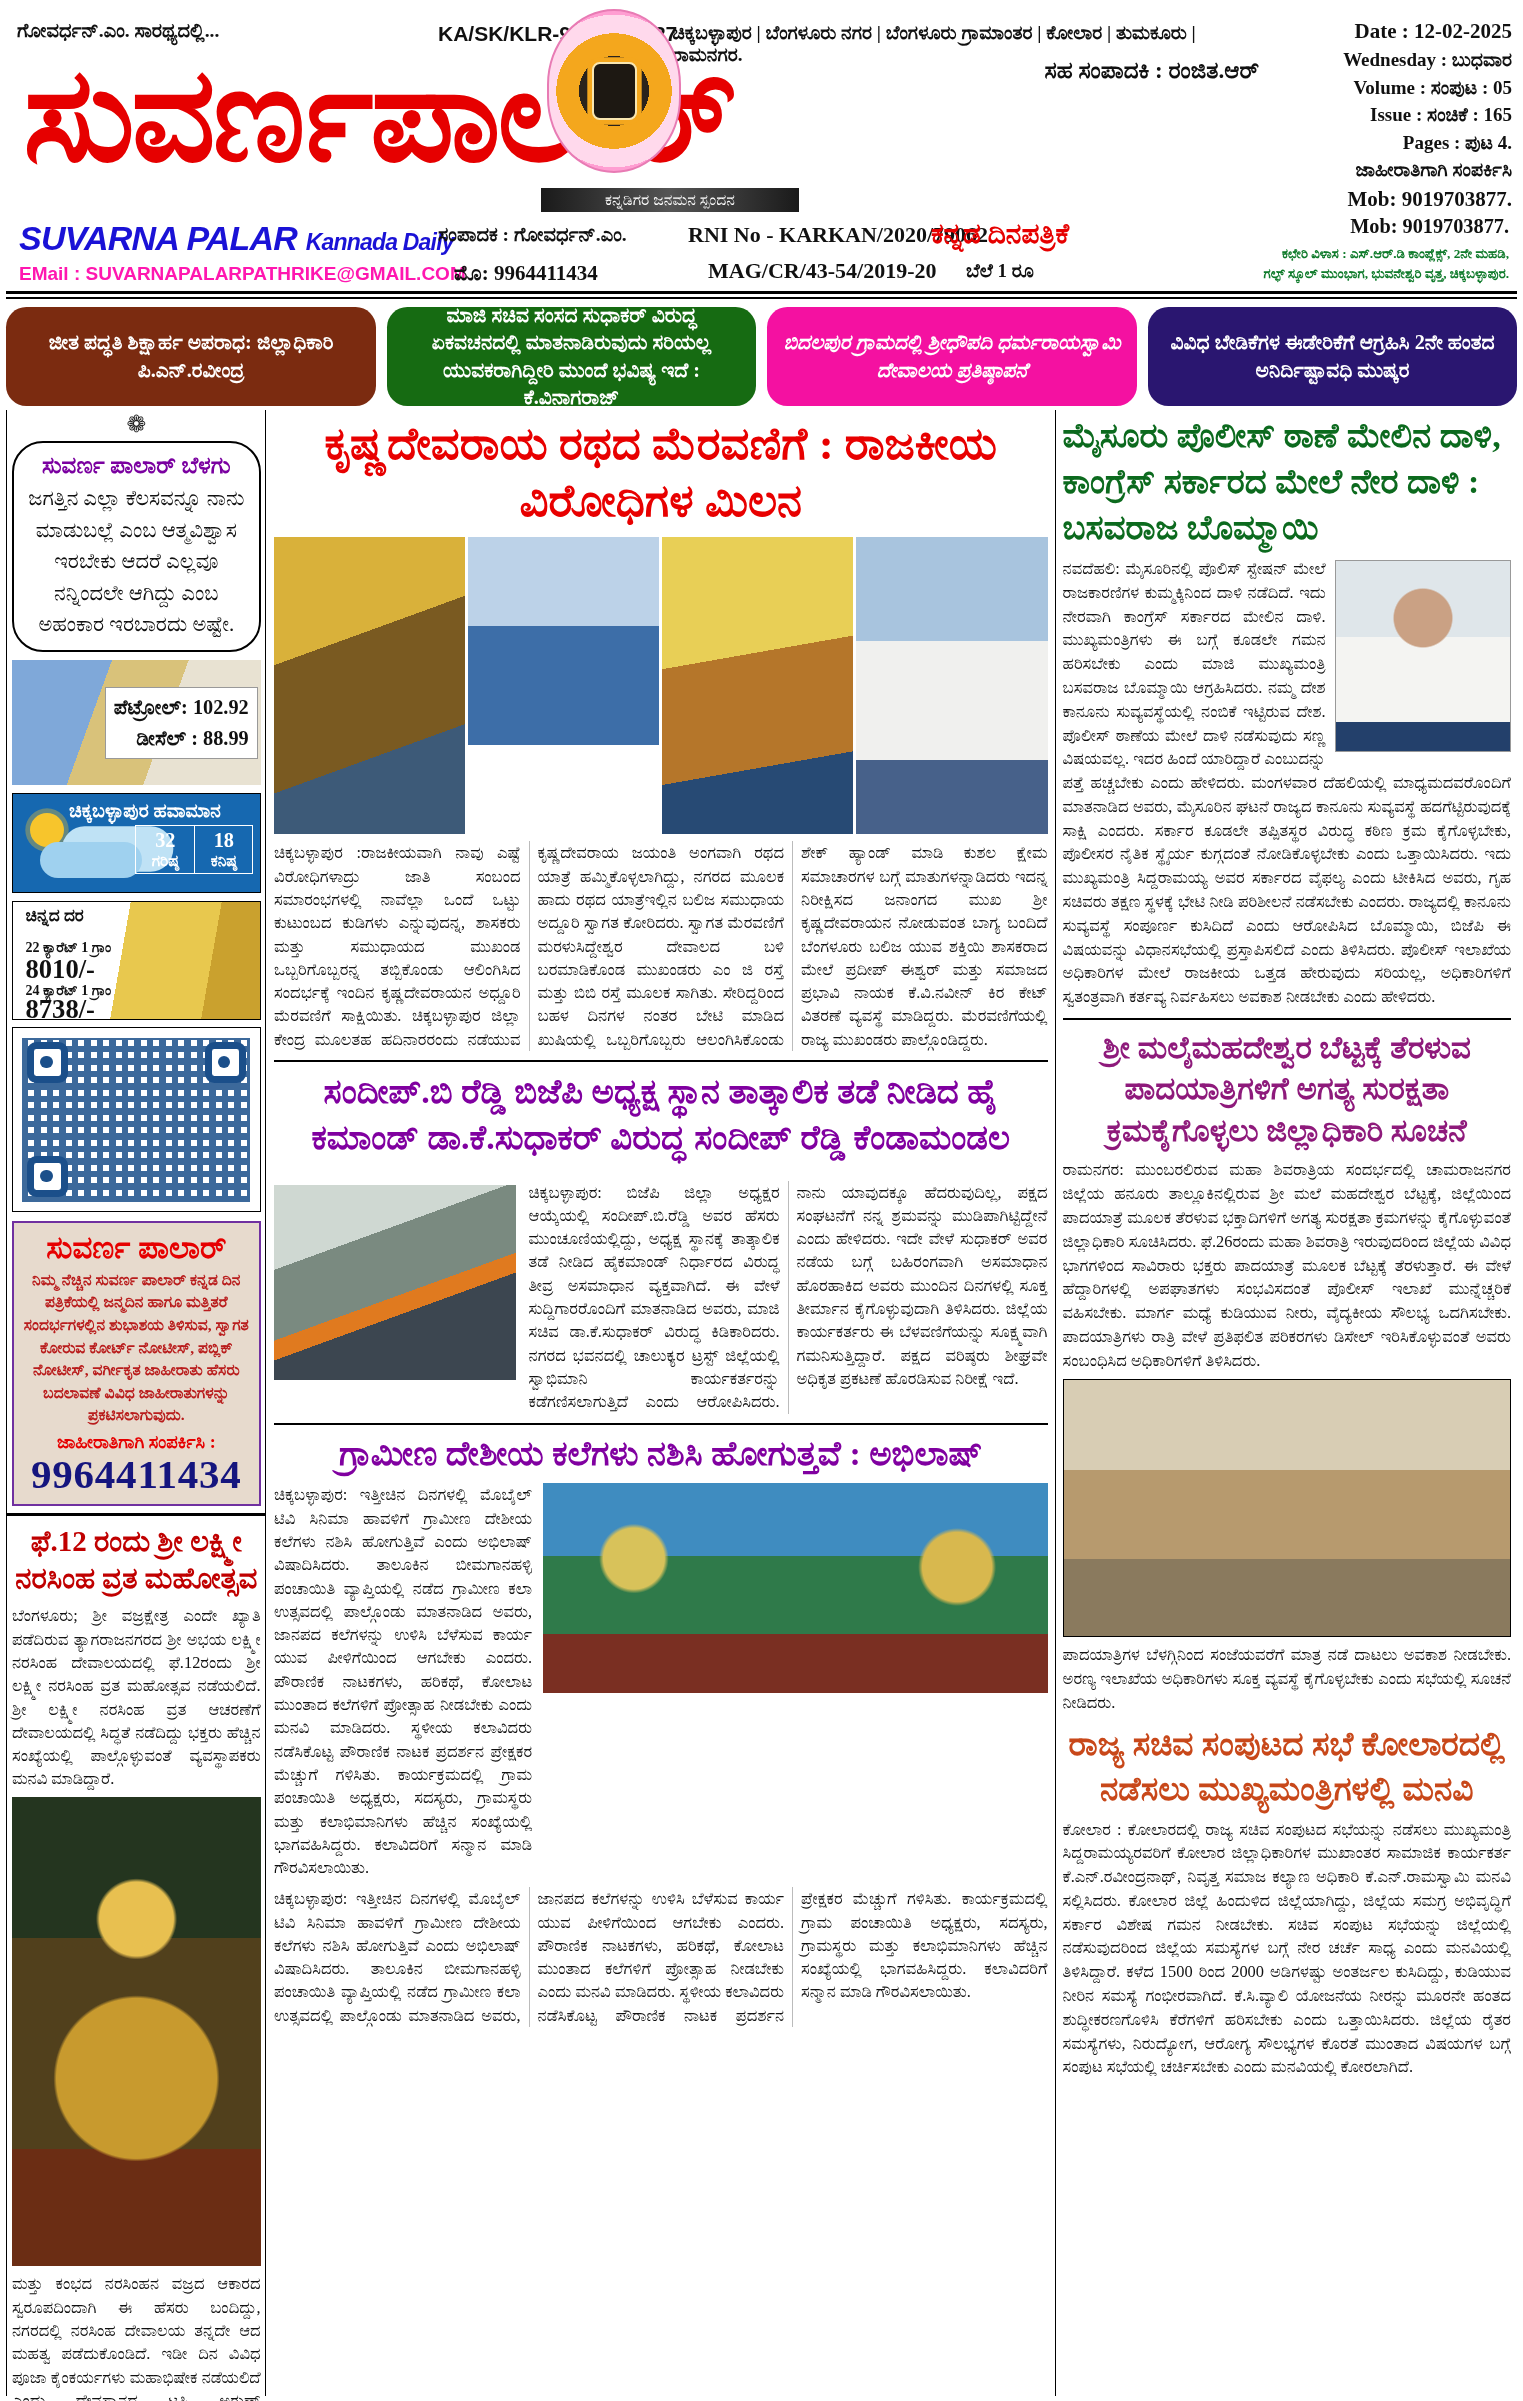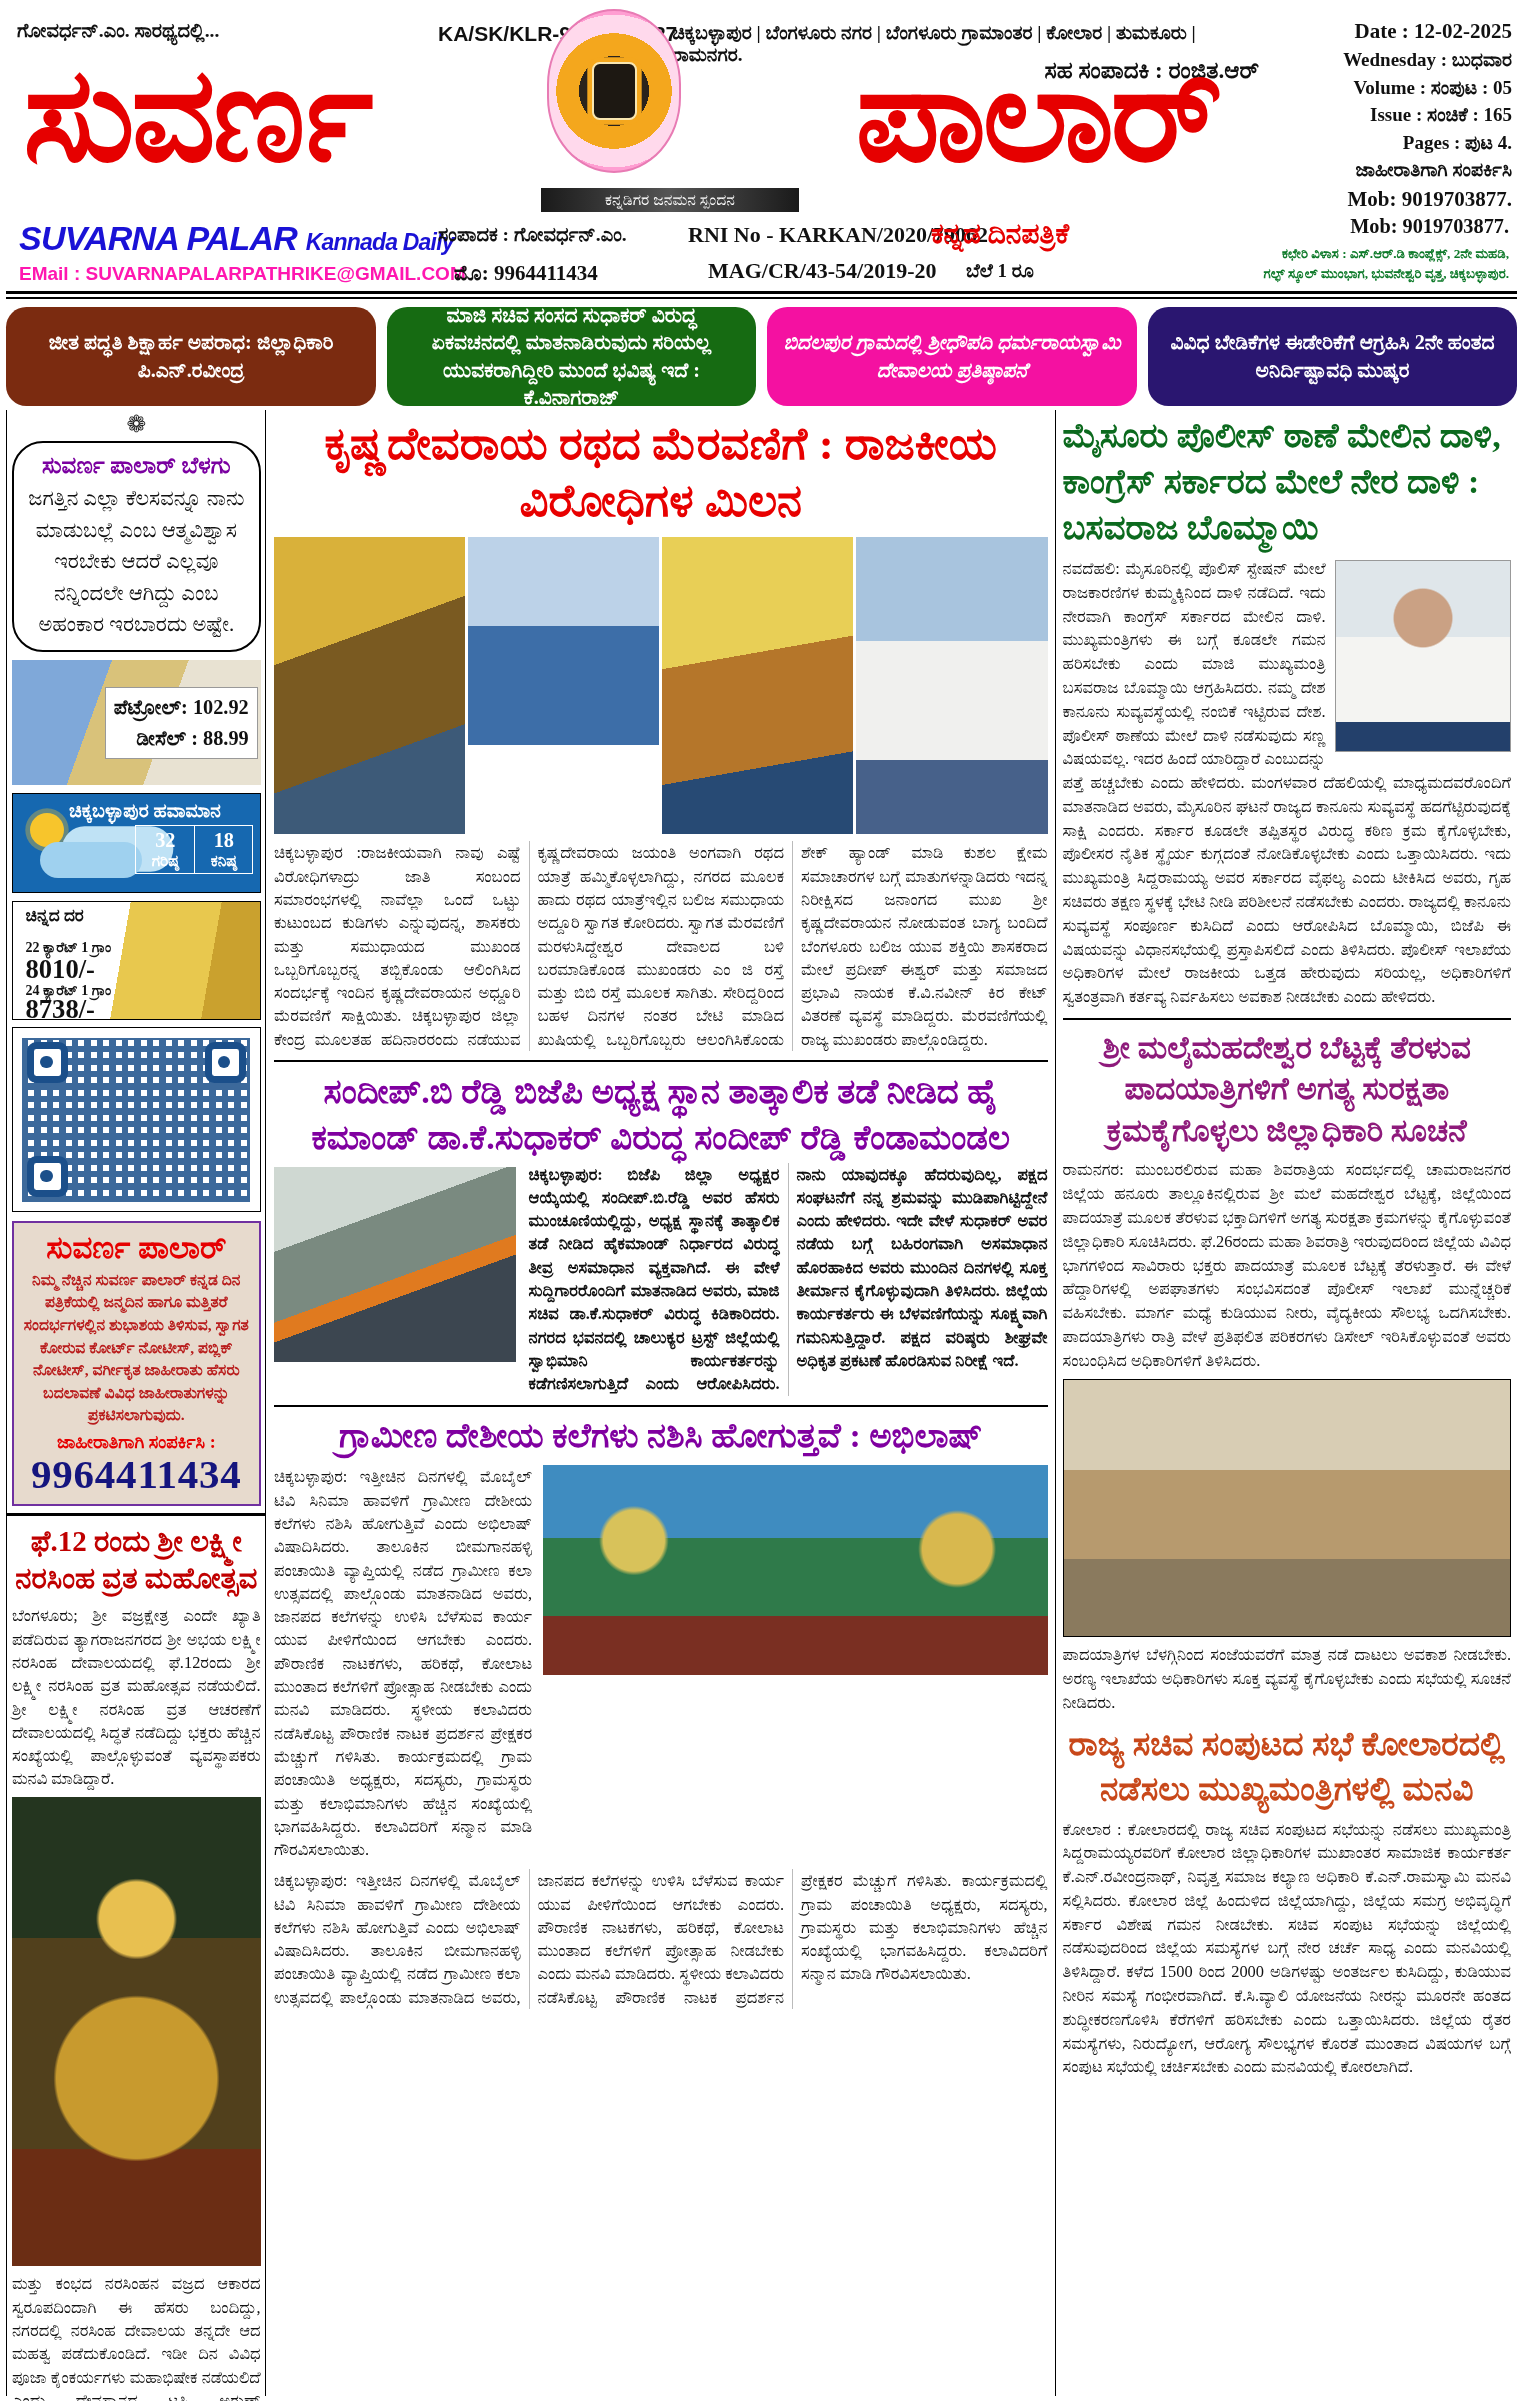--- a/index.html
+++ b/index.html
@@ -12,21 +12,21 @@
   
   .tagline { position:absolute; left:17px; top:20.3px; font-size:19.5px; font-weight:bold; color:#111; }
   .regno   { position:absolute; left:438px; top:22px; font-size:21px; font-weight:bold; font-family:"Liberation Sans",sans-serif; }
   .editions{ position:absolute; left:672px; top:22px; width:594px; font-size:19px; font-weight:bold; }
   .coeditor{ position:absolute; left:852px; top:58px; width:407px; text-align:right; font-size:23px; font-weight:bold; }
   .rightinfo { position:absolute; right:11px; top:15.6px; width:305px; text-align:right; }
   .rightinfo div { font-size:21px; font-weight:bold; line-height:1.45; font-family:"Liberation Serif",serif; }
   .rightinfo .kn { font-size:19px; }
   
   .masthead { position:absolute; left:23.5px; top:31px; width:1196px; height:168px;
-    display:flex; align-items:center; justify-content:space-between; }
+    display:flex; align-items:center; }
   .mast-word { font-size:131px; font-weight:bold; color:#e60000; line-height:1;
     font-family:"Liberation Serif",serif; letter-spacing:-3.1px; white-space:nowrap; }
   .logo { position:absolute; left:547px; top:9.4px; width:134px; height:164px;
     background:radial-gradient(circle at 50% 50%, #2a231c 0 34%, #f4a71d 34% 56%, #ffd9ec 56% 74%, #ff9ed2 74% 100%);
     border-radius:50% / 46%; border:2.3px solid #e87bb4;
     display:flex; align-items:center; justify-content:center; }
   .logo-core { width:45px; height:58px; background:#1d1812; border-radius:7.8px;
     border:2.3px solid #f8e6b0; box-shadow:0 0 0 4.7px #f4a71d; }
   .ribbon { position:absolute; left:541px; top:188px; width:258px; height:23.5px;
     background:linear-gradient(90deg,#1a1a1a,#555 50%,#1a1a1a);
@@ -260,21 +260,21 @@
       <h1 class="main-head">ಕೃಷ್ಣದೇವರಾಯ ರಥದ ಮೆರವಣಿಗೆ : ರಾಜಕೀಯ ವಿರೋಧಿಗಳ ಮಿಲನ</h1>
       <div class="photo-strip">
         <div class="ps ps1"></div>
         <div class="ps ps2"></div>
         <div class="ps ps3"></div>
         <div class="ps ps4"></div>
       </div>
       <div class="body3">ಚಿಕ್ಕಬಳ್ಳಾಪುರ :ರಾಜಕೀಯವಾಗಿ ನಾವು ಎಷ್ಟೆ ವಿರೋಧಿಗಳಾದ್ರು ಜಾತಿ ಸಂಬಂದ ಸಮಾರಂಭಗಳಲ್ಲಿ ನಾವೆಲ್ಲಾ ಒಂದೆ ಒಟ್ಟು ಕುಟುಂಬದ ಕುಡಿಗಳು ಎನ್ನುವುದನ್ನ, ಶಾಸಕರು ಮತ್ತು ಸಮುಧಾಯದ ಮುಖಂಡ ಒಬ್ಬರಿಗೊಬ್ಬರನ್ನ ತಬ್ಬಿಕೊಂಡು ಆಲಿಂಗಿಸಿದ ಸಂದರ್ಭಕ್ಕೆ ಇಂದಿನ ಕೃಷ್ಣದೇವರಾಯನ ಅಧ್ದೂರಿ ಮೆರವಣಿಗೆ ಸಾಕ್ಷಿಯಿತು. ಚಿಕ್ಕಬಳ್ಳಾಪುರ ಜಿಲ್ಲಾ ಕೇಂದ್ರ ಮೂಲತಹ ಹದಿನಾರರಂದು ನಡೆಯುವ ಕೃಷ್ಣದೇವರಾಯ ಜಯಂತಿ ಅಂಗವಾಗಿ ರಥದ ಯಾತ್ರೆ ಹಮ್ಮಿಕೊಳ್ಳಲಾಗಿದ್ದು, ನಗರದ ಮೂಲಕ ಹಾದು ರಥದ ಯಾತ್ರೆಇಲ್ಲಿನ ಬಲಿಜ ಸಮುಧಾಯ ಅದ್ದೂರಿ ಸ್ವಾಗತ ಕೋರಿದರು. ಸ್ವಾಗತ ಮೆರವಣಿಗೆ ಮರಳುಸಿದ್ದೇಶ್ವರ ದೇವಾಲದ ಬಳಿ ಬರಮಾಡಿಕೊಂಡ ಮುಖಂಡರು ಎಂ ಜಿ ರಸ್ತೆ ಮತ್ತು ಬಿಬಿ ರಸ್ತೆ ಮೂಲಕ ಸಾಗಿತು. ಸೇರಿದ್ದರಿಂದ ಬಹಳ ದಿನಗಳ ನಂತರ ಬೇಟಿ ಮಾಡಿದ ಖುಷಿಯಲ್ಲಿ ಒಬ್ಬರಿಗೊಬ್ಬರು ಆಲಂಗಿಸಿಕೊಂಡು ಶೇಕ್ ಹ್ಯಾಂಡ್ ಮಾಡಿ ಕುಶಲ ಕ್ಷೇಮ ಸಮಾಚಾರಗಳ ಬಗ್ಗೆ ಮಾತುಗಳನ್ನಾಡಿದರು ಇದನ್ನ ನಿರೀಕ್ಷಿಸದ ಜನಾಂಗದ ಮುಖ ಶ್ರೀ ಕೃಷ್ಣದೇವರಾಯನ ನೋಡುವಂತ ಬಾಗ್ಯ ಬಂದಿದೆ ಬೆಂಗಳೂರು ಬಲಿಜ ಯುವ ಶಕ್ತಿಯಿ ಶಾಸಕರಾದ ಮೇಲೆ ಪ್ರದೀಪ್ ಈಶ್ವರ್ ಮತ್ತು ಸಮಾಜದ ಪ್ರಭಾವಿ ನಾಯಕ ಕೆ.ವಿ.ನವೀನ್ ಕಿರ ಕೇಟ್ ವಿತರಣೆ ವ್ಯವಸ್ಥೆ ಮಾಡಿದ್ದರು. ಮೆರವಣಿಗೆಯಲ್ಲಿ ರಾಜ್ಯ ಮುಖಂಡರು ಪಾಲ್ಗೊಂಡಿದ್ದರು.</div>
       <div class="rule"></div>
       <h2 class="purple-head">ಸಂದೀಪ್.ಬಿ ರೆಡ್ಡಿ ಬಿಜೆಪಿ ಅಧ್ಯಕ್ಷ ಸ್ಥಾನ ತಾತ್ಕಾಲಿಕ ತಡೆ ನೀಡಿದ ಹೈ ಕಮಾಂಡ್ ಡಾ.ಕೆ.ಸುಧಾಕರ್ ವಿರುದ್ಧ ಸಂದೀಪ್ ರೆಡ್ಡಿ ಕೆಂಡಾಮಂಡಲ</h2>
-      <div style="margin-top:2px; overflow:hidden;font-weight:bold;">
+      <div style="margin-top:20px; overflow:hidden;">
         <div class="pressmeet"></div>
         <div class="body3" style="column-count:2; margin-top:0;">ಚಿಕ್ಕಬಳ್ಳಾಪುರ: ಬಿಜೆಪಿ ಜಿಲ್ಲಾ ಅಧ್ಯಕ್ಷರ ಆಯ್ಕೆಯಲ್ಲಿ ಸಂದೀಪ್.ಬಿ.ರೆಡ್ಡಿ ಅವರ ಹೆಸರು ಮುಂಚೂಣಿಯಲ್ಲಿದ್ದು, ಅಧ್ಯಕ್ಷ ಸ್ಥಾನಕ್ಕೆ ತಾತ್ಕಾಲಿಕ ತಡೆ ನೀಡಿದ ಹೈಕಮಾಂಡ್ ನಿರ್ಧಾರದ ವಿರುದ್ಧ ತೀವ್ರ ಅಸಮಾಧಾನ ವ್ಯಕ್ತವಾಗಿದೆ. ಈ ವೇಳೆ ಸುದ್ದಿಗಾರರೊಂದಿಗೆ ಮಾತನಾಡಿದ ಅವರು, ಮಾಜಿ ಸಚಿವ ಡಾ.ಕೆ.ಸುಧಾಕರ್ ವಿರುದ್ಧ ಕಿಡಿಕಾರಿದರು. ನಗರದ ಭವನದಲ್ಲಿ ಚಾಲುಕ್ಯರ ಟ್ರಸ್ಟ್ ಜಿಲ್ಲೆಯಲ್ಲಿ ಸ್ವಾಭಿಮಾನಿ ಕಾರ್ಯಕರ್ತರನ್ನು ಕಡೆಗಣಿಸಲಾಗುತ್ತಿದೆ ಎಂದು ಆರೋಪಿಸಿದರು. ನಾನು ಯಾವುದಕ್ಕೂ ಹೆದರುವುದಿಲ್ಲ, ಪಕ್ಷದ ಸಂಘಟನೆಗೆ ನನ್ನ ಶ್ರಮವನ್ನು ಮುಡಿಪಾಗಿಟ್ಟಿದ್ದೇನೆ ಎಂದು ಹೇಳಿದರು. ಇದೇ ವೇಳೆ ಸುಧಾಕರ್ ಅವರ ನಡೆಯ ಬಗ್ಗೆ ಬಹಿರಂಗವಾಗಿ ಅಸಮಾಧಾನ ಹೊರಹಾಕಿದ ಅವರು ಮುಂದಿನ ದಿನಗಳಲ್ಲಿ ಸೂಕ್ತ ತೀರ್ಮಾನ ಕೈಗೊಳ್ಳುವುದಾಗಿ ತಿಳಿಸಿದರು. ಜಿಲ್ಲೆಯ ಕಾರ್ಯಕರ್ತರು ಈ ಬೆಳವಣಿಗೆಯನ್ನು ಸೂಕ್ಷ್ಮವಾಗಿ ಗಮನಿಸುತ್ತಿದ್ದಾರೆ. ಪಕ್ಷದ ವರಿಷ್ಠರು ಶೀಘ್ರವೇ ಅಧಿಕೃತ ಪ್ರಕಟಣೆ ಹೊರಡಿಸುವ ನಿರೀಕ್ಷೆ ಇದೆ.</div>
       </div>
       <div class="rule"></div>
       <h2 class="purple-head">ಗ್ರಾಮೀಣ ದೇಶೀಯ ಕಲೆಗಳು ನಶಿಸಿ ಹೋಗುತ್ತವೆ : ಅಭಿಲಾಷ್</h2>
       <div class="abhi-row">
         <div class="abhi-txt">ಚಿಕ್ಕಬಳ್ಳಾಪುರ: ಇತ್ತೀಚಿನ ದಿನಗಳಲ್ಲಿ ಮೊಬೈಲ್ ಟಿವಿ ಸಿನಿಮಾ ಹಾವಳಿಗೆ ಗ್ರಾಮೀಣ ದೇಶೀಯ ಕಲೆಗಳು ನಶಿಸಿ ಹೋಗುತ್ತಿವೆ ಎಂದು ಅಭಿಲಾಷ್ ವಿಷಾದಿಸಿದರು. ತಾಲೂಕಿನ ಬೀಮಗಾನಹಳ್ಳಿ ಪಂಚಾಯಿತಿ ವ್ಯಾಪ್ತಿಯಲ್ಲಿ ನಡೆದ ಗ್ರಾಮೀಣ ಕಲಾ ಉತ್ಸವದಲ್ಲಿ ಪಾಲ್ಗೊಂಡು ಮಾತನಾಡಿದ ಅವರು, ಜಾನಪದ ಕಲೆಗಳನ್ನು ಉಳಿಸಿ ಬೆಳೆಸುವ ಕಾರ್ಯ ಯುವ ಪೀಳಿಗೆಯಿಂದ ಆಗಬೇಕು ಎಂದರು. ಪೌರಾಣಿಕ ನಾಟಕಗಳು, ಹರಿಕಥೆ, ಕೋಲಾಟ ಮುಂತಾದ ಕಲೆಗಳಿಗೆ ಪ್ರೋತ್ಸಾಹ ನೀಡಬೇಕು ಎಂದು ಮನವಿ ಮಾಡಿದರು. ಸ್ಥಳೀಯ ಕಲಾವಿದರು ನಡೆಸಿಕೊಟ್ಟ ಪೌರಾಣಿಕ ನಾಟಕ ಪ್ರದರ್ಶನ ಪ್ರೇಕ್ಷಕರ ಮೆಚ್ಚುಗೆ ಗಳಿಸಿತು. ಕಾರ್ಯಕ್ರಮದಲ್ಲಿ ಗ್ರಾಮ ಪಂಚಾಯಿತಿ ಅಧ್ಯಕ್ಷರು, ಸದಸ್ಯರು, ಗ್ರಾಮಸ್ಥರು ಮತ್ತು ಕಲಾಭಿಮಾನಿಗಳು ಹೆಚ್ಚಿನ ಸಂಖ್ಯೆಯಲ್ಲಿ ಭಾಗವಹಿಸಿದ್ದರು. ಕಲಾವಿದರಿಗೆ ಸನ್ಮಾನ ಮಾಡಿ ಗೌರವಿಸಲಾಯಿತು.</div>
         <div class="stage"></div>
       </div>
       <div class="body3">ಚಿಕ್ಕಬಳ್ಳಾಪುರ: ಇತ್ತೀಚಿನ ದಿನಗಳಲ್ಲಿ ಮೊಬೈಲ್ ಟಿವಿ ಸಿನಿಮಾ ಹಾವಳಿಗೆ ಗ್ರಾಮೀಣ ದೇಶೀಯ ಕಲೆಗಳು ನಶಿಸಿ ಹೋಗುತ್ತಿವೆ ಎಂದು ಅಭಿಲಾಷ್ ವಿಷಾದಿಸಿದರು. ತಾಲೂಕಿನ ಬೀಮಗಾನಹಳ್ಳಿ ಪಂಚಾಯಿತಿ ವ್ಯಾಪ್ತಿಯಲ್ಲಿ ನಡೆದ ಗ್ರಾಮೀಣ ಕಲಾ ಉತ್ಸವದಲ್ಲಿ ಪಾಲ್ಗೊಂಡು ಮಾತನಾಡಿದ ಅವರು, ಜಾನಪದ ಕಲೆಗಳನ್ನು ಉಳಿಸಿ ಬೆಳೆಸುವ ಕಾರ್ಯ ಯುವ ಪೀಳಿಗೆಯಿಂದ ಆಗಬೇಕು ಎಂದರು. ಪೌರಾಣಿಕ ನಾಟಕಗಳು, ಹರಿಕಥೆ, ಕೋಲಾಟ ಮುಂತಾದ ಕಲೆಗಳಿಗೆ ಪ್ರೋತ್ಸಾಹ ನೀಡಬೇಕು ಎಂದು ಮನವಿ ಮಾಡಿದರು. ಸ್ಥಳೀಯ ಕಲಾವಿದರು ನಡೆಸಿಕೊಟ್ಟ ಪೌರಾಣಿಕ ನಾಟಕ ಪ್ರದರ್ಶನ ಪ್ರೇಕ್ಷಕರ ಮೆಚ್ಚುಗೆ ಗಳಿಸಿತು. ಕಾರ್ಯಕ್ರಮದಲ್ಲಿ ಗ್ರಾಮ ಪಂಚಾಯಿತಿ ಅಧ್ಯಕ್ಷರು, ಸದಸ್ಯರು, ಗ್ರಾಮಸ್ಥರು ಮತ್ತು ಕಲಾಭಿಮಾನಿಗಳು ಹೆಚ್ಚಿನ ಸಂಖ್ಯೆಯಲ್ಲಿ ಭಾಗವಹಿಸಿದ್ದರು. ಕಲಾವಿದರಿಗೆ ಸನ್ಮಾನ ಮಾಡಿ ಗೌರವಿಸಲಾಯಿತು.</div>

